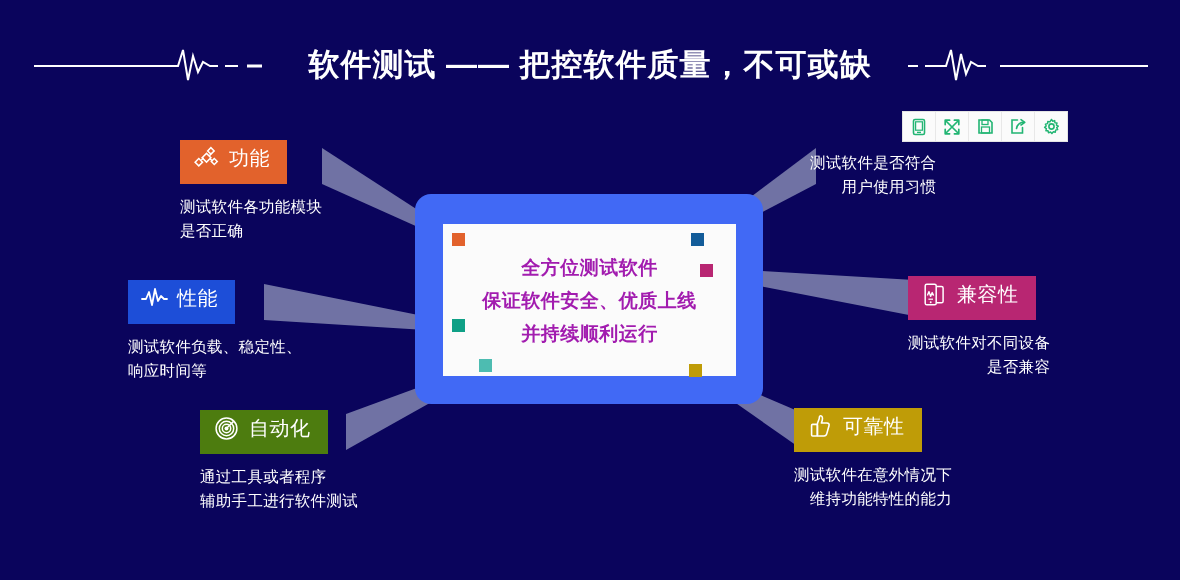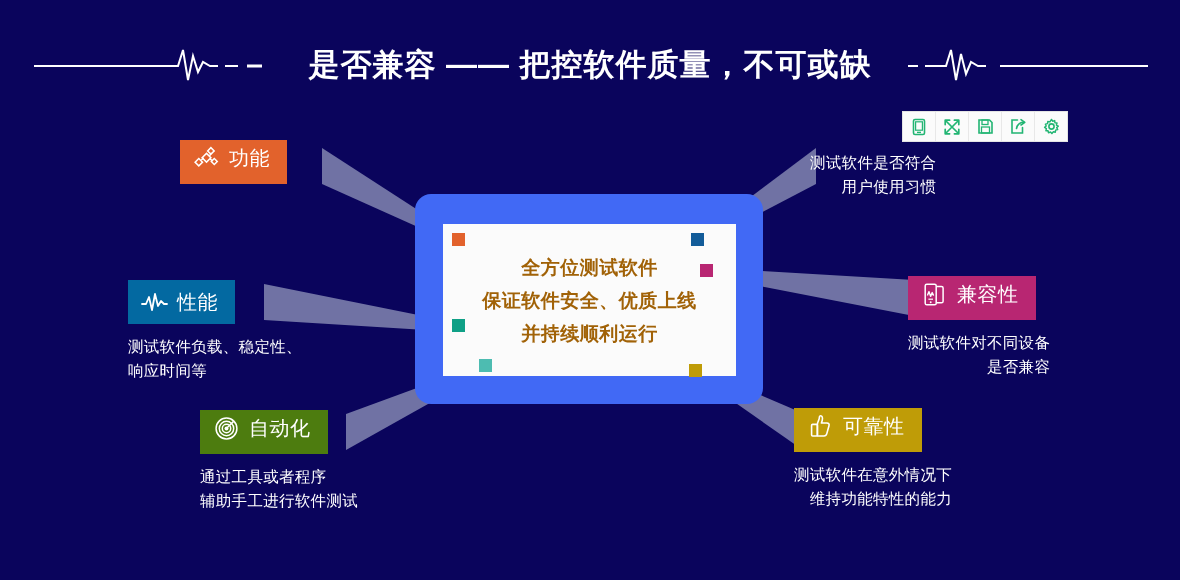--- a/index.html
+++ b/index.html
@@ -101,21 +101,21 @@
     width: 293px;
     height: 152px;
     background: #fbfbfb;
     z-index: 12;
     display: flex;
     flex-direction: column;
     align-items: center;
     justify-content: center;
   }
   .center-line {
-    color: #a16207;
+    color: #a21caf;
     font-size: 19px;
     font-weight: bold;
     line-height: 1.0;
     margin: 7px 0;
     letter-spacing: 0.5px;
     white-space: nowrap;
   }
 
   
   .dot {
@@ -177,21 +177,21 @@
       <line x1="225" y1="34" x2="238" y2="34" stroke="#ffffff" stroke-width="2"></line>
       <line x1="247" y1="34" x2="262" y2="34" stroke="#ffffff" stroke-width="3"></line>
 
       <line x1="908" y1="34" x2="918" y2="34" stroke="#ffffff" stroke-width="2"></line>
       <line x1="925" y1="34" x2="938" y2="34" stroke="#ffffff" stroke-width="2"></line>
 
       <polyline points="938,34 946,34 951,18 956,48 961,22 966,42 971,30 978,34 986,34" fill="none" stroke="#ffffff" stroke-width="2"></polyline>
 
       <line x1="1000" y1="34" x2="1148" y2="34" stroke="#ffffff" stroke-width="2"></line>
     </svg>
-    <div id="title-text">是否兼容 —— 把控软件质量，不可或缺</div>
+    <div id="title-text">软件测试 —— 把控软件质量，不可或缺</div>
   </div>
 
   <div id="toolbar">
     <div class="tool-btn">
       <span>
         <svg width="16" height="18" viewBox="0 0 16 18">
           <rect x="2.5" y="1.5" width="11" height="15" rx="1.5" fill="none" stroke="#22b573" stroke-width="1.6"></rect>
           <rect x="4.6" y="3.8" width="6.8" height="8.4" fill="none" stroke="#22b573" stroke-width="1.2"></rect>
           <line x1="6" y1="14.4" x2="10" y2="14.4" stroke="#22b573" stroke-width="1.4"></line>
         </svg>
@@ -279,24 +279,26 @@
             <rect x="2.2" y="13.6" width="5.2" height="5.2" transform="rotate(45 4.8 16.2)"></rect>
             <rect x="9.4" y="8.6" width="6.2" height="6.2" transform="rotate(45 12.5 11.7)"></rect>
             <rect x="14.6" y="2.6" width="4.6" height="4.6" transform="rotate(45 16.9 4.9)"></rect>
             <rect x="18.2" y="13.4" width="4.2" height="4.2" transform="rotate(45 20.3 15.5)"></rect>
             <path d="M7.4 14 L9.6 11.9 M15.6 10 L17 7.4 M16.1 13.2 L18.4 14.6"></path>
           </g>
         </svg>
       </span>
       <span class="badge-label">功能</span>
     </div>
+    <div class="desc">测试软件各功能模块
+是否正确</div>
   </div>
 
   <div class="feature left" style="left:128px; top:280px;">
-    <div class="badge" style="background:#0369a1;align-items:flex-end;">
+    <div class="badge" style="background:#1d4ed8;">
       <span class="badge-icon">
         <svg width="27" height="22" viewBox="0 0 27 22">
           <polyline points="1,12 5,12 8,5 11,18 14,2 17,14 20,9 23,12 26,12" fill="none" stroke="#ffffff" stroke-width="1.8" stroke-linecap="round" stroke-linejoin="round"></polyline>
         </svg>
       </span>
       <span class="badge-label">性能</span>
     </div>
     <div class="desc">测试软件负载、稳定性、
 响应时间等</div>
   </div>

